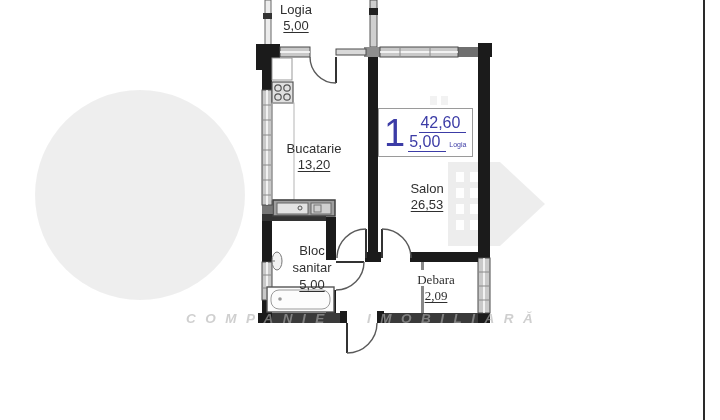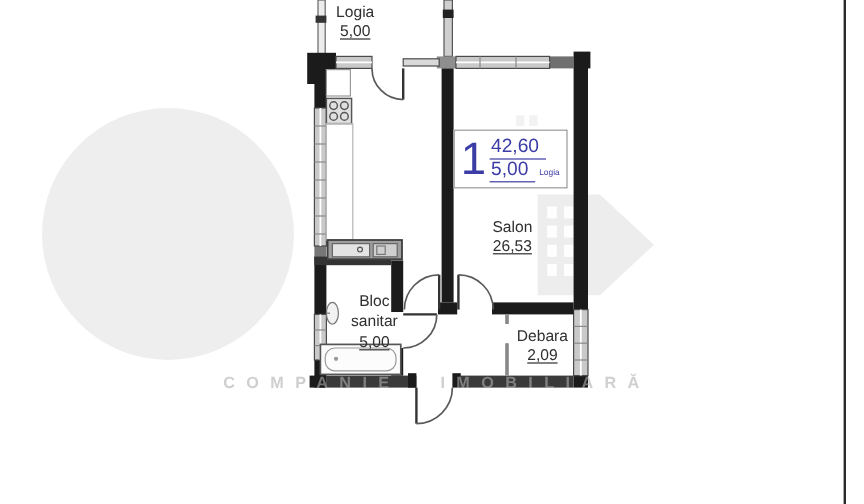--- a/index.html
+++ b/index.html
@@ -8,42 +8,42 @@
     font-family:"Liberation Sans", sans-serif;
   }
   .plan-svg{position:absolute;left:0;top:0;z-index:10;}
   
   .room-label{position:absolute;z-index:30;color:#2f2f2f;font-size:13px;line-height:16px;text-align:center;}
   .room-label .room-area{text-decoration:underline;text-underline-offset:2px;}
   .lbl-logia{left:266px;top:2px;width:60px;}
   .lbl-bucatarie{left:278px;top:141px;width:72px;}
   .lbl-salon{left:399px;top:181px;width:56px;}
   .lbl-bloc{left:287px;top:242px;width:50px;text-align:center;line-height:17px;}
-  .lbl-debara{left:423px;top:272px;width:58px;}
+  .lbl-debara{left:407px;top:272px;width:58px;font-family:Liberation Serif, serif;}
   
   .total-box{
     position:absolute;left:378px;top:108px;width:93px;height:47px;z-index:35;
     background:#ffffff;border:1px solid #9a9a9a;display:flex;align-items:center;
     color:#3c3ca6;
   }
   .total-box .big-one{font-size:38px;line-height:38px;margin:0 3px 0 5px;font-weight:400;}
-  .total-box .fraction{display:flex;flex-direction:column;align-items:flex-start;}
+  .total-box .fraction{display:flex;flex-direction:column;align-items:flex-end;}
   .total-box .frac-top,.total-box .frac-bottom{
     font-size:16px;line-height:17px;border-bottom:1px solid #3c3ca6;padding:0 6px 1px 1px;
   }
   .total-box .frac-row{display:flex;align-items:flex-end;}
   .total-box .frac-suffix{font-size:7px;line-height:8px;margin:0 0 3px 3px;}
   
   .wm{position:absolute;z-index:40;pointer-events:none;}
   .wm-circle{left:35px;top:90px;width:210px;height:210px;border-radius:50%;background:rgba(0,0,0,0.065);}
   .wm-text{left:186px;top:218px;font-size:80px;font-weight:bold;letter-spacing:-2px;line-height:80px;white-space:nowrap;}
   .wm-text .wm-prefix{color:rgba(255,255,255,0.93);}
   .wm-text .wm-brand{color:rgba(223,223,223,0.8);}
   .wm-sub{left:186px;top:311px;font-size:13.5px;letter-spacing:9.5px;word-spacing:20px;
-    color:rgba(175,175,175,0.6);white-space:nowrap;font-weight:bold;}
+    color:rgba(175,175,175,0.6);white-space:nowrap;font-weight:bold;font-style:italic;}
   .edge-line{position:absolute;left:703px;top:0;width:2px;height:420px;background:#2a2a2a;z-index:45;}
 </style>
 </head>
 <body>
 
 <div class="canvas">
 
   <svg class="plan-svg" width="720" height="420" viewBox="0 0 720 420">
 
     <g>
@@ -204,20 +204,24 @@
         <line x1="272" y1="261" x2="275" y2="261" stroke="#777" stroke-width="1"></line>
       </g>
     </g>
   </svg>
 
   <div class="room-label lbl-logia">
     <div>Logia</div>
     <div class="room-area">5,00</div>
   </div>
 
+  <div class="room-label lbl-bucatarie">
+    <div>Bucatarie</div>
+    <div class="room-area">13,20</div>
+  </div>
 
   <div class="room-label lbl-salon">
     <div>Salon</div>
     <div class="room-area">26,53</div>
   </div>
 
   <div class="room-label lbl-bloc">
     <div>Bloc sanitar</div>
     <div class="room-area">5,00</div>
   </div>

